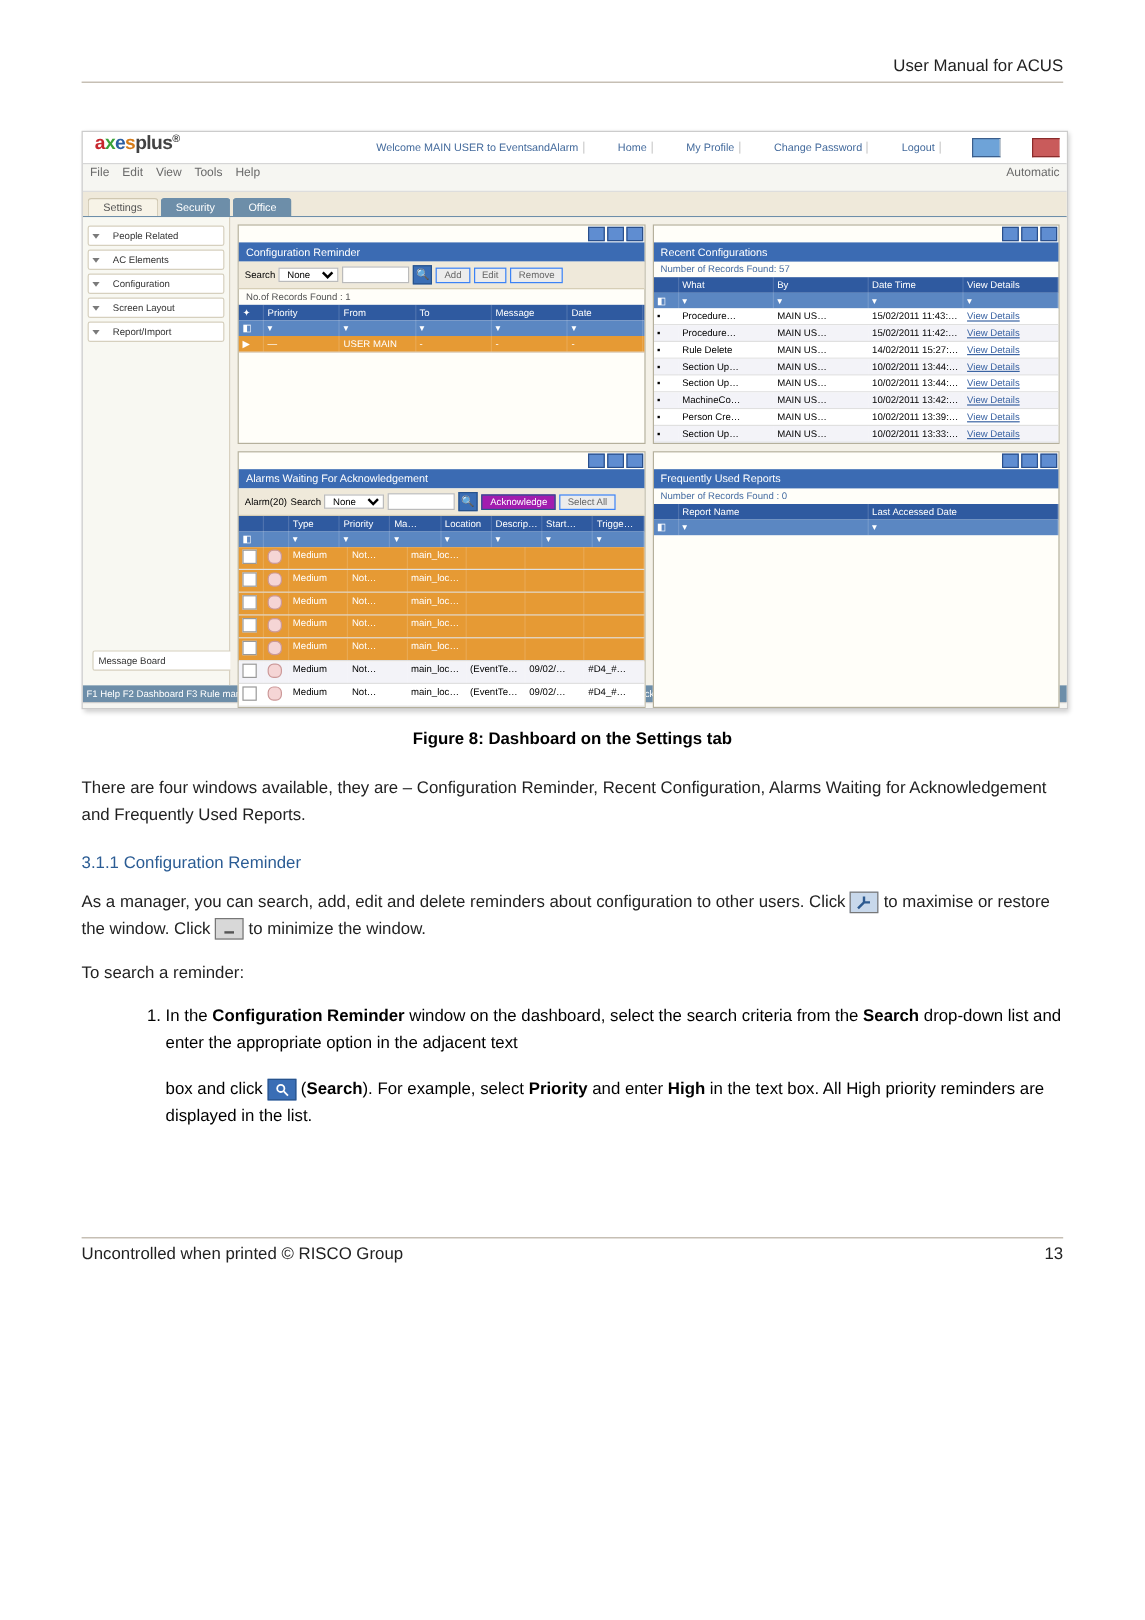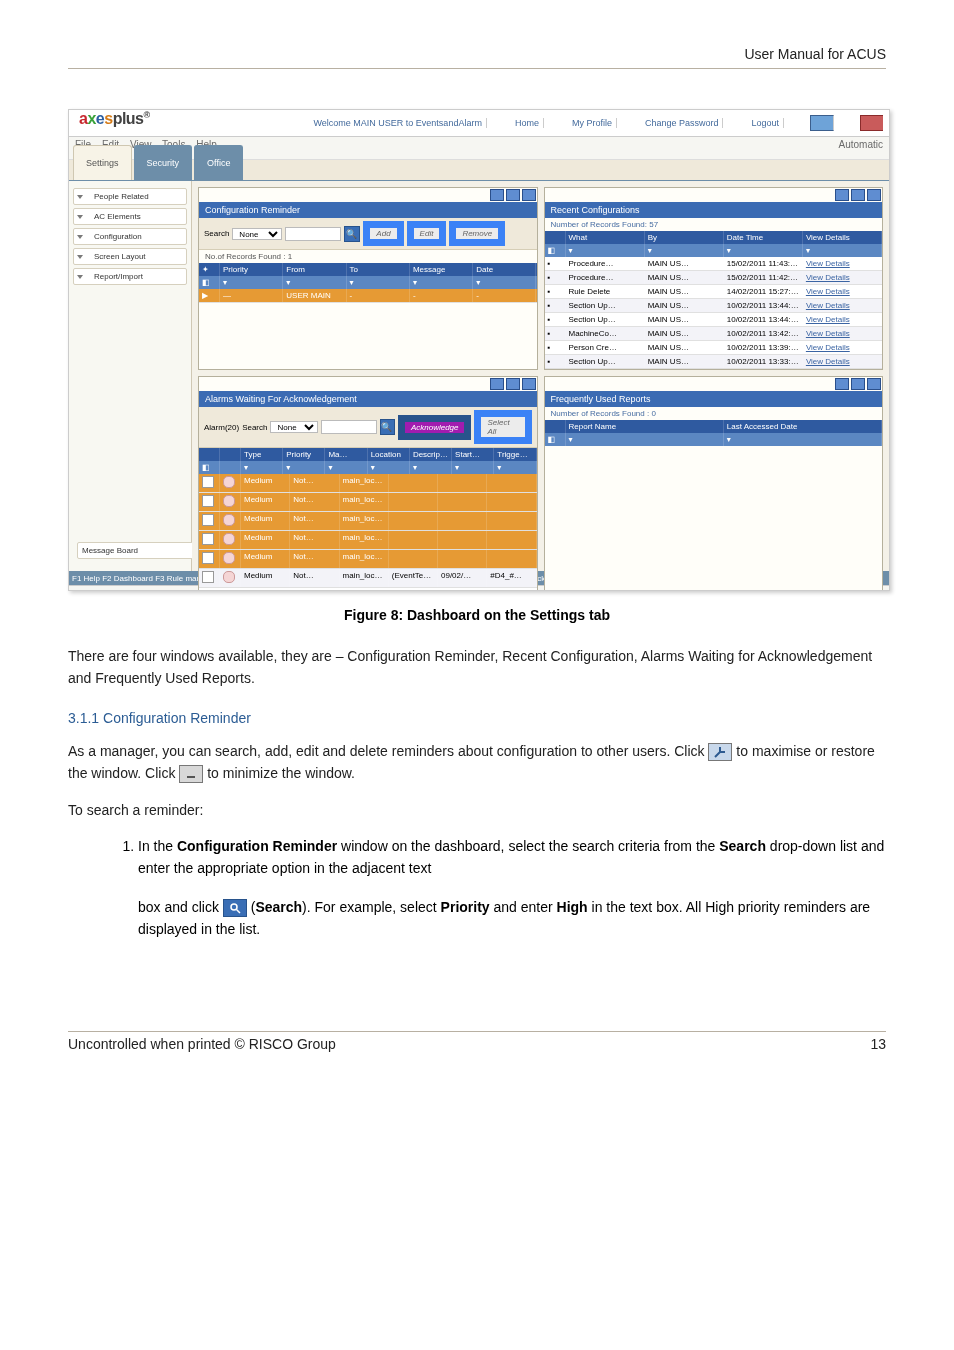--- a/index.html
+++ b/index.html
@@ -93,21 +93,21 @@
     display: flex;
     align-items: flex-end;
     padding-left: 4px;
     border-bottom: 1px solid #6d8ea9;
   }
   .ss-tab {
     background: #f7f3e7;
     border: 1px solid #cfc7b1;
     border-bottom: none;
     border-radius: 3px 3px 0 0;
-    padding: 12px 12px;
+    padding: 2px 12px;
     font-size: 9px;
     color: #555;
     margin-right: 2px;
   }
   .ss-tab.active {
     background: #6d8ea9;
     color: #fff;
     border-color: #6d8ea9;
     margin-top: 12px;
   }
@@ -198,26 +198,25 @@
     height: 14px;
     background: #3a6eb5;
     border: 1px solid #28538c;
     display: inline-flex;
     align-items: center;
     justify-content: center;
     color: #fff;
     font-size: 9px;
   }
   .flat-btn {
-    border: 7px solid #3b82f6;
+    border: 1px solid #3b82f6;
     background: #ececec;
     padding: 1px 6px;
     font-size: 8px;
     color: #666;
-    font-style: italic;
   }
   .record-label {
     padding: 2px 6px;
     font-size: 8px;
     color: #555;
   }
   .grid {
     font-size: 8px;
     width: 100%;
   }

